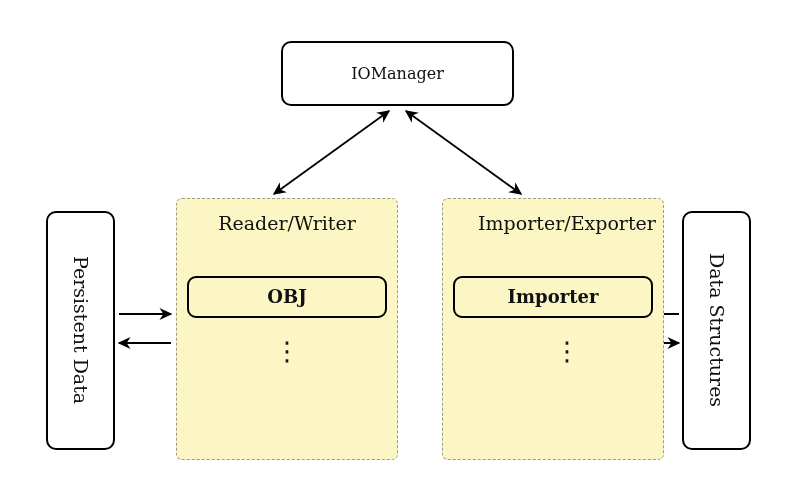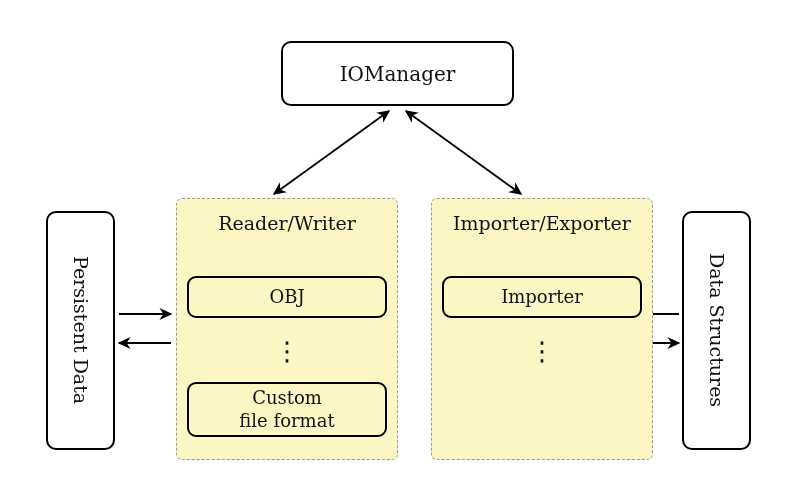--- a/index.html
+++ b/index.html
@@ -26,21 +26,21 @@
     border: 2px solid var(--node-border, #000000);
     border-radius: 10px;
     background: #ffffff;
     display: flex;
     align-items: center;
     justify-content: center;
   }
   .io {
     left: 281px; top: 41px;
     width: 233px; height: 65px;
-    font-size: 20px;
+    font-size: 16px;
   }
   .side {
     width: 69px;
   }
   .panel-left  { left: 46px;  top: 211px; height: 239px; }
   .panel-right { left: 682px; top: 211px; height: 239px; }
   .vtext {
     writing-mode: vertical-rl;
     text-orientation: mixed;
     font-size: 19px;
@@ -48,41 +48,42 @@
   }
   .group {
     position: absolute;
     top: 198px;
     width: 222px; height: 262px;
     background: var(--group-fill, #fbf6c3);
     border: 1.6px dashed var(--group-border, #9b9b8b);
     border-radius: 6px;
   }
   .group-left  { left: 176px; }
-  .group-right { left: 431px; }
+  .group-right { left: 442px; padding-left: 14px; }
   .group-title {
     position: absolute;
     top: 13px;
     width: 100%;
     text-align: center;
     font-size: 19px;
   }
   .inner {
     position: absolute;
     left: 10px; right: 10px;
     border: 2px solid var(--node-border, #000000);
     border-radius: 9px;
     background: var(--group-fill, #fbf6c3);
     display: flex;
     flex-direction: column;
     align-items: center;
     justify-content: center;
     font-size: 18px;
     text-align: right;
     line-height: 1.25;
+    font-weight: bold;
   }
   .inner.top-box    { top: 77px;  height: 42px; }
   .inner.bottom-box { top: 183px; height: 55px; }
   .vdots {
     position: absolute;
     top: 130px;
     width: 100%;
     height: 44px;
     text-align: center;
     font-size: 26px;
@@ -119,24 +120,20 @@
   <div class="rnode side panel-right">
     <span class="vtext">Data Structures</span>
   </div>
 
   <div class="group group-left">
     <div class="group-title">Reader/Writer</div>
     <div class="inner top-box">
       <span>OBJ</span>
     </div>
     <div class="vdots">⋮</div>
-    <div class="inner bottom-box">
-      <span>Custom</span>
-      <span>file format</span>
-    </div>
   </div>
 
   <div class="group group-right">
     <div class="group-title">Importer/Exporter</div>
     <div class="inner top-box">
       <span>Importer</span>
     </div>
     <div class="vdots">⋮</div>
   </div>
 

